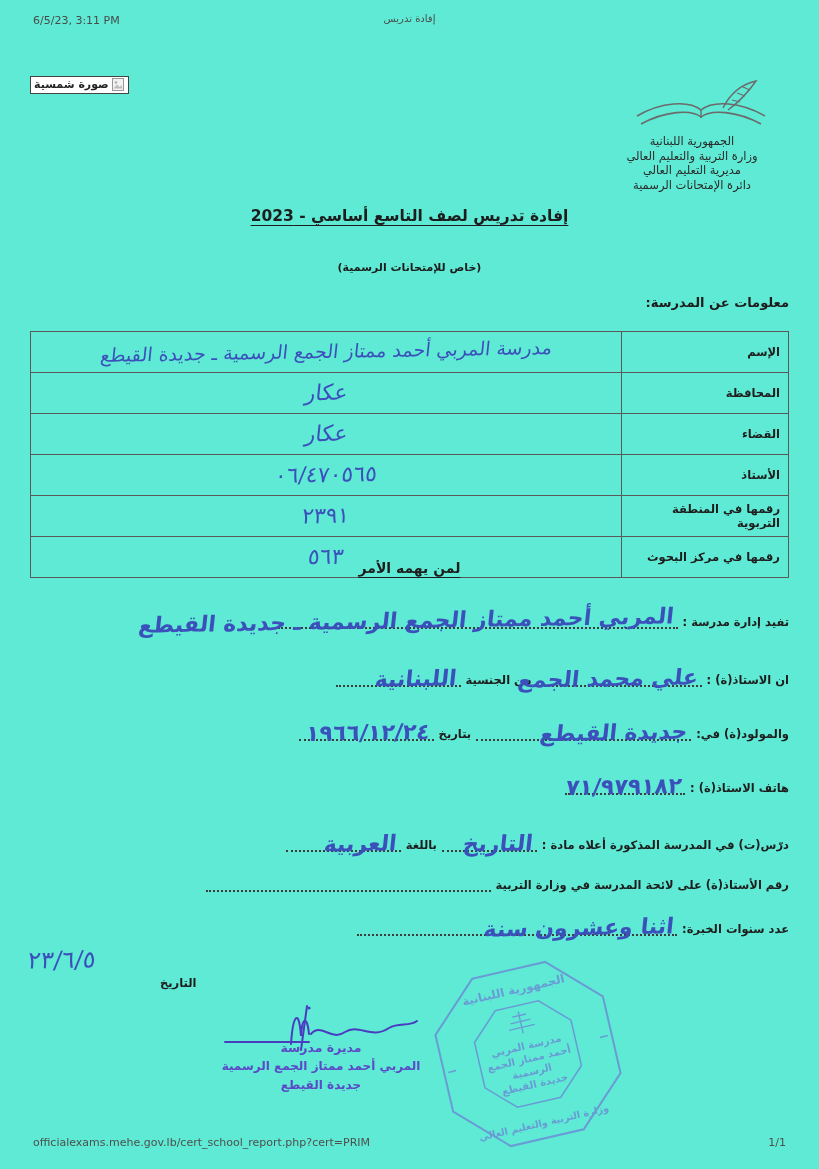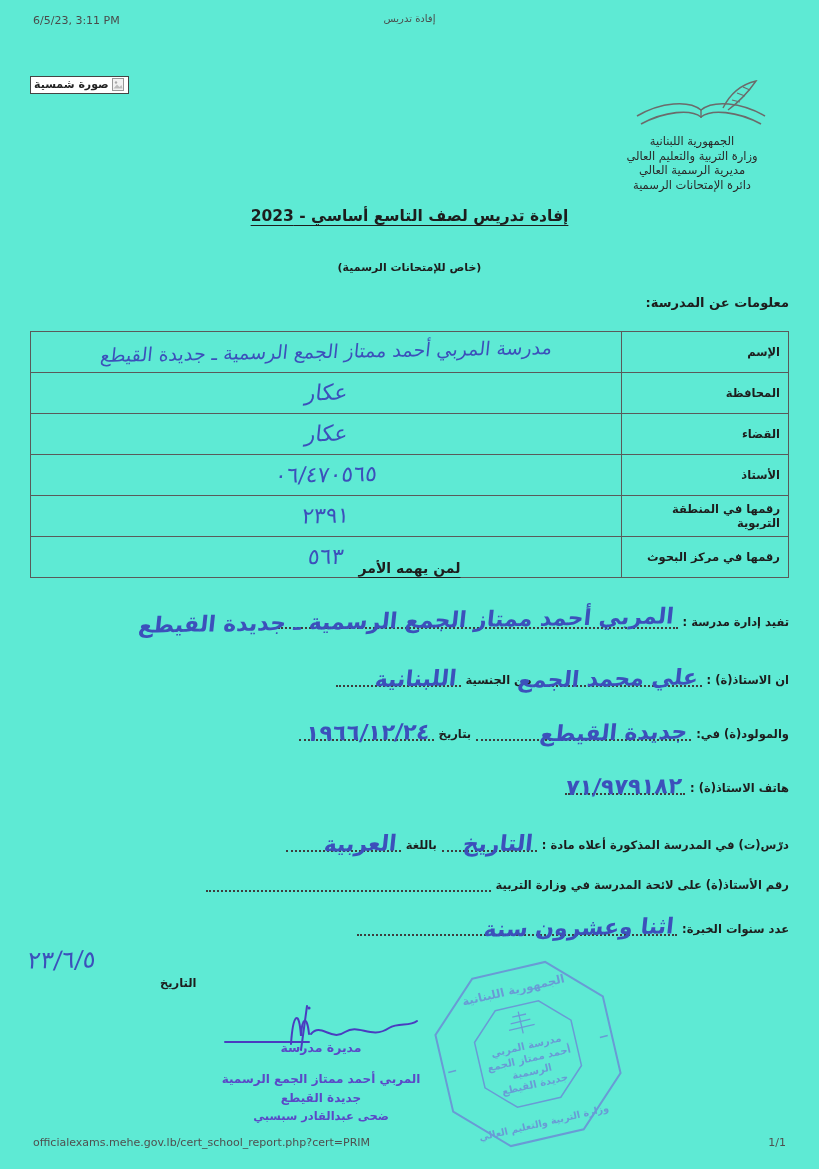--- a/index.html
+++ b/index.html
@@ -59,21 +59,21 @@
   .date-hw{left:28px;top:948px;font-size:24px;}
 
   
   .stamp{left:428px;top:958px;width:200px;height:192px;transform:rotate(-13deg);opacity:.92;}
 
   
   .sig-block{left:205px;top:1000px;width:232px;text-align:center;}
   .sig-svg{display:block;margin:0 auto -16px auto;}
   .sig-line{color:#5b49c7;font-weight:bold;line-height:1.55;}
   .sig-line.l0{font-size:12.5px;}
-  .sig-line.l1{font-size:12px;margin-top:13px;}
+  .sig-line.l1{font-size:12px;}
   .sig-line.l2{font-size:12px;}
   .sig-line.l3{font-size:11.5px;}
 </style>
 </head>
 <body>
 
 <div class="page">
 
   <div class="abs print-ts ltr">6/5/23, 3:11 PM</div>
   <div class="abs print-title">إفادة تدريس</div>
@@ -90,21 +90,21 @@
   <svg class="abs logo" width="140" height="52" viewBox="0 0 140 52">
     <path d="M6,36 C30,22 58,20 70,30 C82,20 110,22 134,36" fill="none" stroke="#6b6b6b" stroke-width="1.6"></path>
     <path d="M10,44 C34,31 60,29 70,37 C80,29 106,31 130,44" fill="none" stroke="#6b6b6b" stroke-width="1.6"></path>
     <path d="M70,30 L70,38" fill="none" stroke="#6b6b6b" stroke-width="1.4"></path>
     <path d="M92,28 C100,12 112,4 125,1 C118,11 108,22 97,30" fill="none" stroke="#6b6b6b" stroke-width="1.4"></path>
     <path d="M101,20 L109,22 M106,13 L114,16 M112,7 L119,10" stroke="#6b6b6b" stroke-width="1.1"></path>
   </svg>
   <div class="abs ministry">
     <div>الجمهورية اللبنانية</div>
     <div>وزارة التربية والتعليم العالي</div>
-    <div>مديرية الرسمية العالي</div>
+    <div>مديرية التعليم العالي</div>
     <div>دائرة الإمتحانات الرسمية</div>
   </div>
 
   <div class="abs main-title">
     <span>إفادة تدريس لصف التاسع أساسي - 2023</span>
   </div>
   <div class="abs sub-title">(خاص للإمتحانات الرسمية)</div>
   <div class="abs sec-heading">معلومات عن المدرسة:</div>
 
   <table class="info">
@@ -230,21 +230,20 @@
         <path d="M6,42 L90,42"></path>
         <path d="M72,44 C74,14 80,8 82,36 C83,18 88,14 90,34"></path>
         <path d="M88,6 L82,50"></path>
         <path d="M92,34 C102,22 112,42 126,32 C140,23 152,40 170,28 C180,22 190,27 198,21"></path>
       </g>
       <circle cx="90" cy="8" r="1.6" fill="#4a3cc0"></circle>
     </svg>
     <div class="sig-line l0">مديرة مدرسة</div>
     <div class="sig-line l1">المربي أحمد ممتاز الجمع الرسمية</div>
     <div class="sig-line l2">جديدة القيطع</div>
-    <div class="sig-line l3">ضحى عبدالقادر سبسبي</div>
   </div>
 
   <div class="abs footer-url ltr">officialexams.mehe.gov.lb/cert_school_report.php?cert=PRIM</div>
   <div class="abs footer-page">
       <span>1/1</span>
     </div>
 
 </div>
 
 </body></html>

